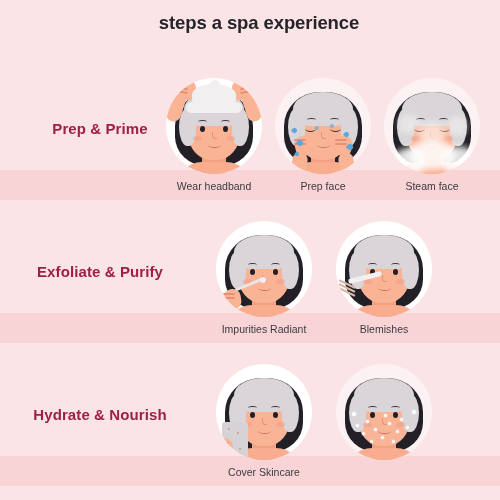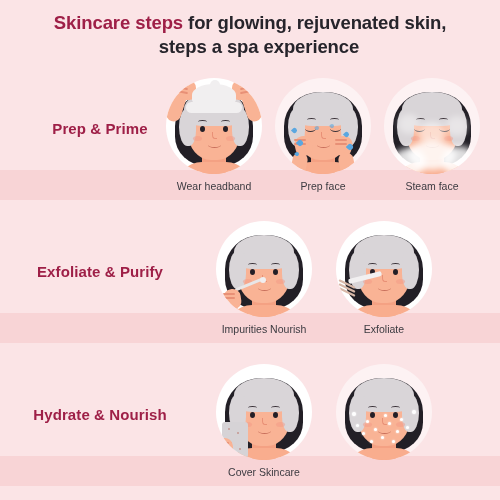--- a/index.html
+++ b/index.html
@@ -162,23 +162,20 @@
 
 <div class="band band-base" style="top:0px;   height:170px;"></div>
 <div class="band band-alt" style="top:170px; height:30px;"></div>
 <div class="band band-base" style="top:200px; height:113px;"></div>
 <div class="band band-alt" style="top:313px; height:30px;"></div>
 <div class="band band-base" style="top:343px; height:113px;"></div>
 <div class="band band-alt" style="top:456px; height:30px;"></div>
 <div class="band band-base" style="top:486px; height:14px;"></div>
 
 <div class="title-wrap">
-  <div class="title-line">
-    <span class="title-hl">Skincare steps</span><span> for glowing, rejuvenated skin,</span>
-  </div>
   <div class="title-line second">steps a spa experience</div>
 </div>
 
 <div class="sec-label" style="top:120px;">Prep &amp; Prime</div>
 <div class="sec-label" style="top:263px;">Exfoliate &amp; Purify</div>
 <div class="sec-label" style="top:406px;">Hydrate &amp; Nourish</div>
 
 <div class="cell" style="left:166px; top:78px;">
   <div class="circle">
     <div class="face">
@@ -313,21 +310,21 @@
         <div class="cheek r"></div>
 
       <div class="tool-stick" style="left:18px; top:62px; width:30px; height:3px; transform:rotate(-22deg);"></div>
       <div class="tool-stick" style="left:44px; top:56px; width:6px; height:6px; border-radius:50%; background:#f0eeef;"></div>
       <div class="hand" style="left:8px; top:68px; transform:rotate(-8deg);"></div>
       <div class="arm" style="left:4px; top:82px; transform:rotate(14deg);"></div>
       <div class="finger" style="left:7px; top:72px;"></div>
       <div class="finger" style="left:7px; top:76px;"></div>
     </div>
   </div>
-  <div class="caption" style="top:102px;">Impurities Nourish</div>
+  <div class="caption" style="top:102px;">Impurities Radiant</div>
 </div>
 
 <div class="cell" style="left:336px; top:221px;">
   <div class="circle">
     <div class="face">
       <div class="hair-back"></div>
       <div class="neck"></div>
         <div class="shoulders"></div>
       <div class="head"></div>
       <div class="ear l"></div>
@@ -343,21 +340,21 @@
         <div class="mouth"></div>
       <div class="cheek l"></div>
         <div class="cheek r"></div>
 
       <div class="tool-stick" style="left:12px; top:54px; width:34px; height:5px; transform:rotate(-14deg); background:#f2f0f1;"></div>
       <div class="tool-stick" style="left:2px;  top:62px; width:18px; height:2px; transform:rotate(26deg); background:#d8b8a8;"></div>
       <div class="tool-stick" style="left:2px;  top:66px; width:18px; height:2px; transform:rotate(26deg); background:#d8b8a8;"></div>
       <div class="tool-stick" style="left:2px;  top:70px; width:18px; height:2px; transform:rotate(26deg); background:#d8b8a8;"></div>
     </div>
   </div>
-  <div class="caption" style="top:102px;">Exfoliate</div>
+  <div class="caption" style="top:102px;">Blemishes</div>
 </div>
 
 <div class="cell" style="left:216px; top:364px;">
   <div class="circle">
     <div class="face">
       <div class="hair-back"></div>
       <div class="neck"></div>
         <div class="shoulders"></div>
       <div class="head"></div>
       <div class="ear l"></div>

